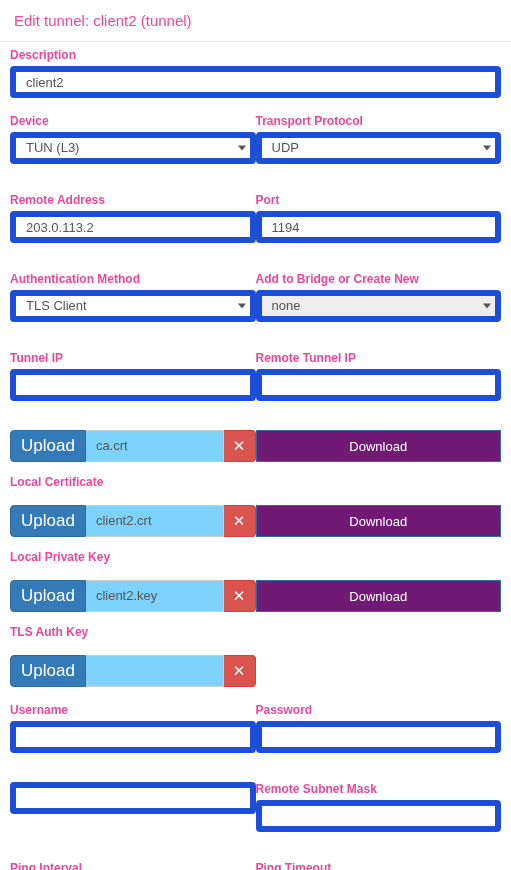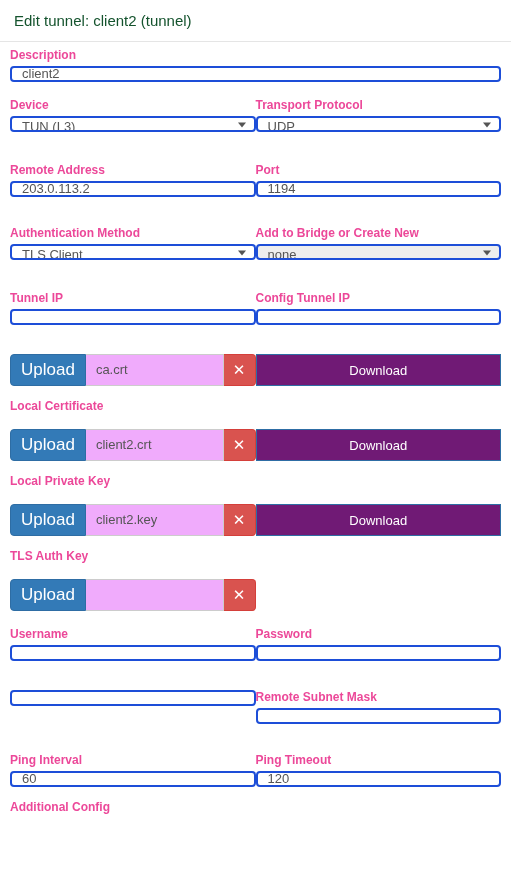--- a/index.html
+++ b/index.html
@@ -12,21 +12,21 @@
     background: #fff;
   }
   .modal {
     width: 511px;
     background: #fff;
   }
   .modal-header {
     padding: 12px 14px;
     border-bottom: 1px solid #e5e5e5;
     font-size: 15px;
-    color: #14532d;
+    color: #ec4899;
   }
   .modal-body {
     padding: 6px 10px 10px 10px;
   }
   .row {
     display: flex;
     margin-top: 16px;
   }
   .col {
     flex: 1;
@@ -41,23 +41,23 @@
     font-size: 12px;
     color: #ec4899;
     margin-bottom: 4px;
   }
   .form-control {
     width: 100%;
     padding: 0 10px;
     font-size: 13px;
     color: #555;
     background: #fff;
-    border: 2px solid #1d4ed8;
+    border: 6px solid #1d4ed8;
     border-radius: 4px;
-    height: 16px;
+    height: 32px;
     line-height: 18px;
   }
   select.form-control {
     appearance: none;
     -webkit-appearance: none;
     background-image: none;
     padding-right: 24px;
     position: relative;
   }
   .select-wrap {
@@ -91,21 +91,21 @@
     border-radius: 4px 0 0 4px;
     padding: 6px 10px;
     font-size: 17px;
     cursor: pointer;
     height: 32px;
     line-height: 18px;
     text-align: right;
   }
   .upload-file {
     flex: 1;
-    background: #f0abfc;
+    background: #7dd3fc;
     border: 1px solid #ccc;
     border-left: none;
     padding: 6px 10px;
     font-size: 13px;
     color: #555;
     height: 32px;
     line-height: 18px;
     min-width: 0;
   }
   .btn-remove {
@@ -199,21 +199,21 @@
         </div>
       </div>
     </div>
 
     <div class="row">
       <div class="col form-group">
         <label class="form-label">Tunnel IP</label>
         <input class="form-control" type="text" value="" style="">
       </div>
       <div class="col form-group">
-        <label class="form-label">Config Tunnel IP</label>
+        <label class="form-label">Remote Tunnel IP</label>
         <input class="form-control" type="text" value="" style="">
       </div>
     </div>
 
     <div class="form-group">
       <div class="row">
         <div class="col">
           <div class="upload-row">
             <button class="btn-upload">Upload</button>
             <div class="upload-file">ca.crt</div>

